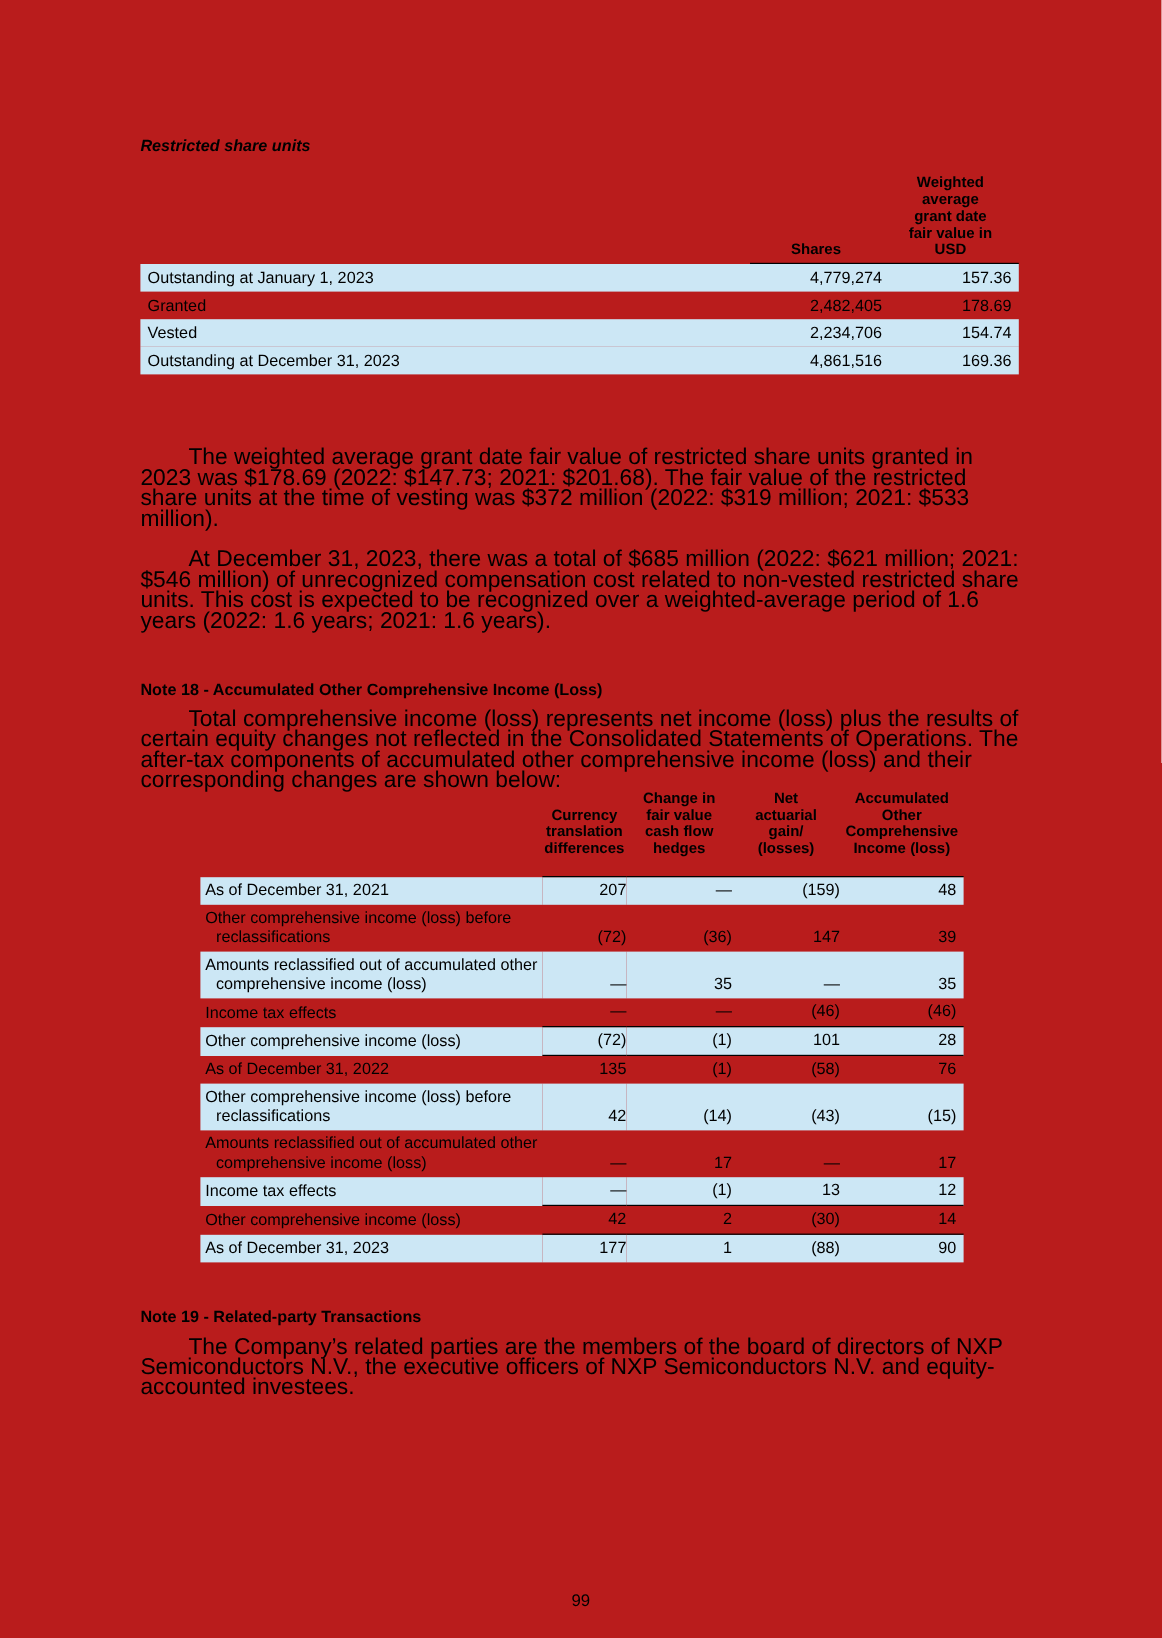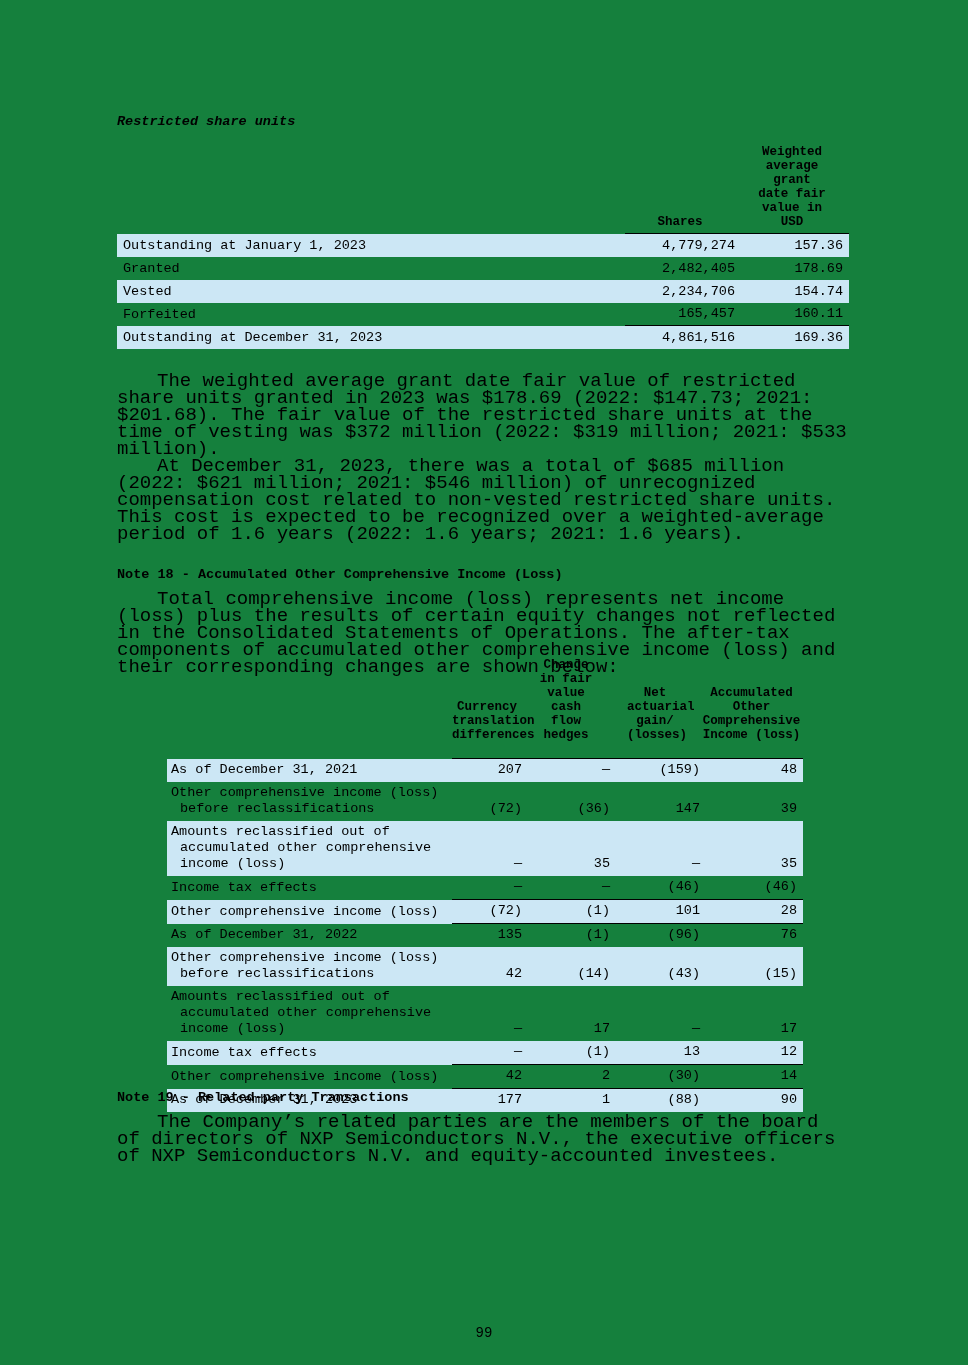--- a/index.html
+++ b/index.html
@@ -2,22 +2,22 @@
 <html style="--hl: #cce7f5;"><head>
 <meta charset="utf-8">
 <style>
   * { margin:0; padding:0; box-sizing:border-box; }
   html,body { background:#ffffff; }
   :root { --hl:#cce7f5; }
 
   .page {
     position:relative;
     width:968px; height:1365px;
-    background:#15803d;
-    font-family:Liberation Mono, monospace;
+    background:#b91c1c;
+    font-family:Liberation Sans, sans-serif;
     color:#000;
     overflow:hidden;
   }
   .abs { position:absolute; }
 
   .section-heading { font-size:13.5px; font-weight:bold; }
   .italic { font-style:italic; }
 
   .para {
     width:732px;
@@ -93,25 +93,20 @@
     <tr class="body-row">
       <td class="lbl">Granted</td>
       <td class="num">2,482,405</td>
       <td class="num last">178.69</td>
     </tr>
     <tr class="body-row shade">
       <td class="lbl">Vested</td>
       <td class="num">2,234,706</td>
       <td class="num last">154.74</td>
     </tr>
-    <tr class="body-row rule">
-      <td class="lbl">Forfeited</td>
-      <td class="num">165,457</td>
-      <td class="num last">160.11</td>
-    </tr>
     <tr class="body-row shade">
       <td class="lbl">Outstanding at December 31, 2023</td>
       <td class="num">4,861,516</td>
       <td class="num last">169.36</td>
     </tr>
   </tbody>
     </table>
 
   <div class="abs para" style="left:117px; top:373px;">The weighted average grant date fair value of restricted share units granted in 2023 was $178.69 (2022: $147.73; 2021: $201.68). The fair value of the restricted share units at the time of vesting was $372 million (2022: $319 million; 2021: $533 million).</div>
 
@@ -178,21 +173,21 @@
       <td class="lbl">Other comprehensive income (loss)</td>
       <td class="num">(72)</td>
       <td class="num">(1)</td>
       <td class="num">101</td>
       <td class="num c4">28</td>
     </tr>
     <tr class="body-row">
       <td class="lbl">As of December 31, 2022</td>
       <td class="num">135</td>
       <td class="num">(1)</td>
-      <td class="num">(96)</td>
+      <td class="num">(58)</td>
       <td class="num c4">76</td>
     </tr>
     <tr class="body-row shade">
       <td class="lbl">Other comprehensive income (loss) before reclassifications</td>
       <td class="num">42</td>
       <td class="num">(14)</td>
       <td class="num">(43)</td>
       <td class="num c4">(15)</td>
     </tr>
     <tr class="body-row">

